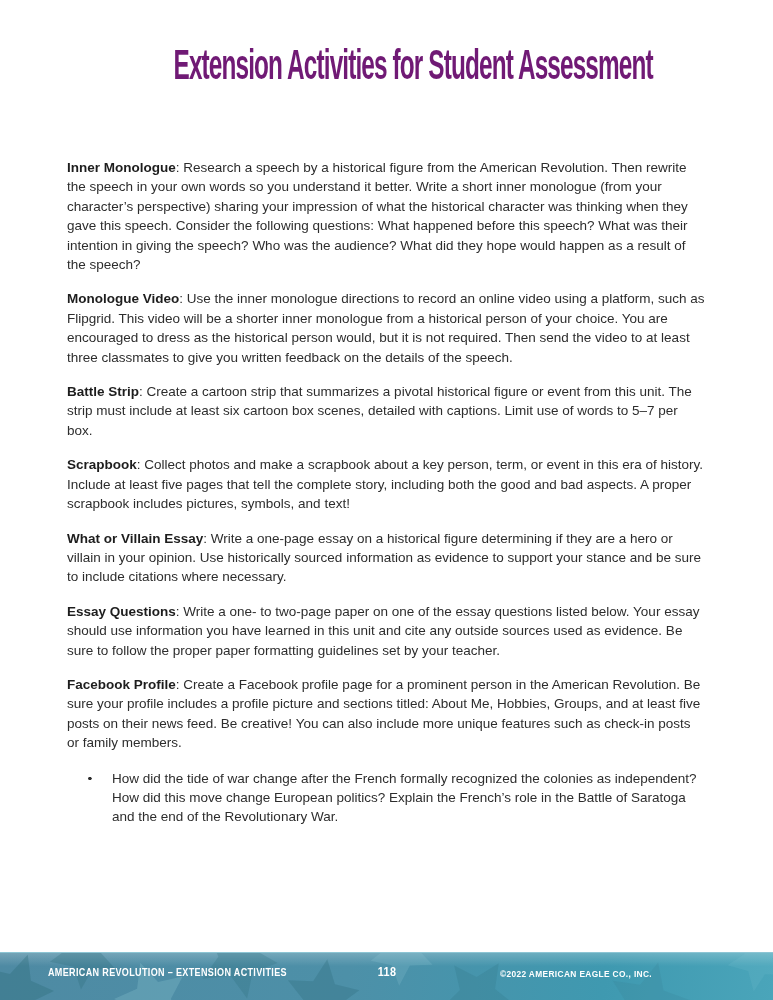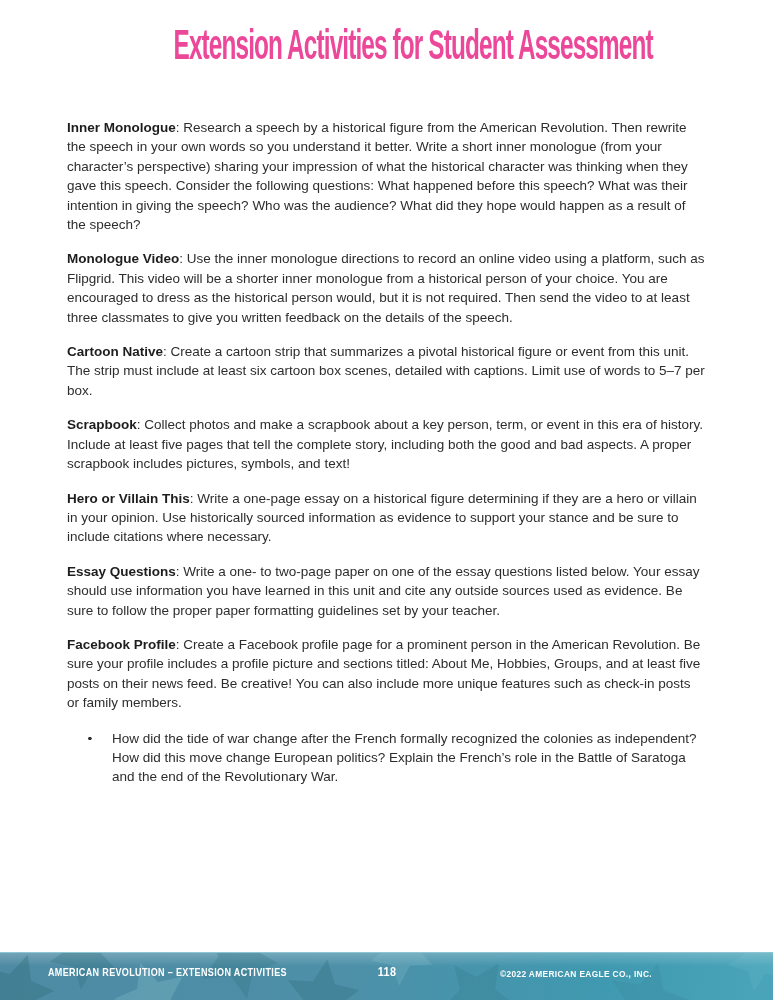--- a/index.html
+++ b/index.html
@@ -8,38 +8,38 @@
     width: 773px;
     height: 1000px;
     background: #ffffff;
     overflow: hidden;
     font-family: "Liberation Sans", sans-serif;
     color: #2d2d2d;
   }
   
   h1.doc-title {
     margin: 0;
-    padding-top: 22px;
+    padding-top: 42px;
     height: 46px;
     text-align: center;
     white-space: nowrap;
     font-weight: 700;
     font-size: 42px;
     letter-spacing: -1.5px;
-    color: #ec4899;
+    color: #701a75;
     line-height: 46px;
   }
   h1.doc-title .squeeze {
     display: inline-block;
     transform: scaleX(0.58);
     transform-origin: center;
   }
   
   .content {
-    margin-top: 50px;
+    margin-top: 70px;
     padding: 0 67px;
     font-size: 13.5px;
     line-height: 19.4px;
   }
   p.activity {
     margin: 0 0 15px 0;
   }
   p.activity strong { color: #1d1d1d; }
   ul.essay-list {
     list-style: none;
@@ -101,25 +101,25 @@
 <div class="page" style="--band-left: #4e8aa3; --band-right: #3f99b0; --band-top-edge: #8cc5d4; --footer-text: #ffffff;">
 
   <h1 class="doc-title"><span class="squeeze">Extension Activities for Student Assessment</span></h1>
 
   <div class="content">
     <div id="activities">
     <p class="activity"><strong>Inner Monologue</strong><span>: Research a speech by a historical figure from the American Revolution. Then rewrite the speech in your own words so you understand it better. Write a short inner monologue (from your character’s perspective) sharing your impression of what the historical character was thinking when they gave this speech. Consider the following questions: What happened before this speech? What was their intention in giving the speech? Who was the audience? What did they hope would happen as a result of the speech?</span></p>
 
     <p class="activity"><strong>Monologue Video</strong><span>: Use the inner monologue directions to record an online video using a platform, such as Flipgrid. This video will be a shorter inner monologue from a historical person of your choice. You are encouraged to dress as the historical person would, but it is not required. Then send the video to at least three classmates to give you written feedback on the details of the speech.</span></p>
 
-    <p class="activity"><strong>Cartoon Native</strong><span>: Create a cartoon strip that summarizes a pivotal historical figure or event from this unit. The strip must include at least six cartoon box scenes, detailed with captions. Limit use of words to 5–7 per box.</span></p>
+    <p class="activity"><strong>Battle Strip</strong><span>: Create a cartoon strip that summarizes a pivotal historical figure or event from this unit. The strip must include at least six cartoon box scenes, detailed with captions. Limit use of words to 5–7 per box.</span></p>
 
     <p class="activity"><strong>Scrapbook</strong><span>: Collect photos and make a scrapbook about a key person, term, or event in this era of history. Include at least five pages that tell the complete story, including both the good and bad aspects. A proper scrapbook includes pictures, symbols, and text!</span></p>
 
-    <p class="activity"><strong>Hero or Villain This</strong><span>: Write a one-page essay on a historical figure determining if they are a hero or villain in your opinion. Use historically sourced information as evidence to support your stance and be sure to include citations where necessary.</span></p>
+    <p class="activity"><strong>What or Villain Essay</strong><span>: Write a one-page essay on a historical figure determining if they are a hero or villain in your opinion. Use historically sourced information as evidence to support your stance and be sure to include citations where necessary.</span></p>
 
     <p class="activity"><strong>Essay Questions</strong><span>: Write a one- to two-page paper on one of the essay questions listed below. Your essay should use information you have learned in this unit and cite any outside sources used as evidence. Be sure to follow the proper paper formatting guidelines set by your teacher.</span></p>
 
     <p class="activity"><strong>Facebook Profile</strong><span>: Create a Facebook profile page for a prominent person in the American Revolution. Be sure your profile includes a profile picture and sections titled: About Me, Hobbies, Groups, and at least five posts on their news feed. Be creative! You can also include more unique features such as check-in posts or family members.</span></p>
   </div>
     <ul class="essay-list" id="essay-list">
     <li><span class="bullet-glyph">•</span></li>
 
     <li><span class="bullet-glyph">•</span></li>
 

